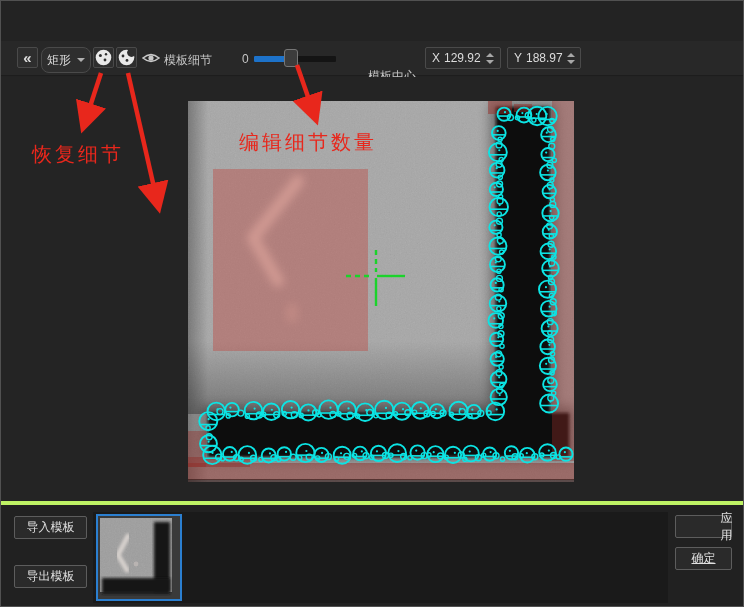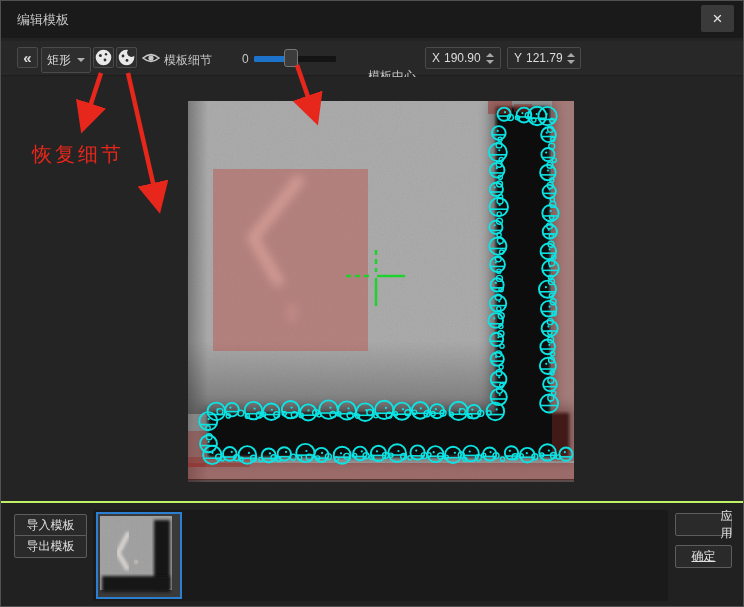--- a/index.html
+++ b/index.html
@@ -13,21 +13,21 @@
   .titlebar{position:absolute;left:0;top:0;width:100%;height:37px;background:#1a1a1a;}
   .title{position:absolute;left:16px;top:10px;font-size:13px;color:#c9c9c9;}
   .close-btn{position:absolute;right:9px;top:4px;width:33px;height:27px;background:#3a3a3a;
     border:none;border-radius:2px;color:#e8e8e8;font-size:17px;line-height:25px;text-align:center;padding:0;cursor:pointer;}
   
   .toolbar{position:absolute;left:0;top:40px;width:100%;height:35px;background:#282828;border-bottom:1px solid #1d1d1d;}
   .tb-btn{position:absolute;background:#2e2e2e;border:1px solid #4a4a4a;border-radius:2px;
     display:flex;align-items:center;justify-content:center;padding:0;cursor:pointer;color:#dcdcdc;}
   .tb-collapse{left:16px;top:6px;width:21px;height:21px;font-size:15px;font-weight:bold;}
   .dropdown{position:absolute;left:40px;top:6px;width:50px;height:21px;background:#2e2e2e;border:1px solid #4a4a4a;
-    border-radius:2px;display:flex;align-items:center;padding:12px 5px;font-size:12px;color:#dcdcdc;cursor:pointer;}
+    border-radius:8px;display:flex;align-items:center;padding:12px 5px;font-size:12px;color:#dcdcdc;cursor:pointer;}
   .dd-chev{margin-left:auto;width:0;height:0;border-left:4px solid transparent;border-right:4px solid transparent;border-top:4px solid #b0b0b0;}
   .tb-restore{left:92px;top:6px;width:21px;height:21px;}
   .tb-delete{left:115px;top:6px;width:21px;height:21px;}
   .tb-eye{left:140px;top:9px;width:20px;height:16px;background:none;border:none;display:flex;align-items:center;justify-content:center;cursor:pointer;}
   .tb-label{position:absolute;top:11px;font-size:12px;color:#c6c6c6;white-space:nowrap;}
   .lbl-detail{left:163px;}
   .num-min{left:241px;}
   .num-max{left:345px;margin-top:41px;}
   .lbl-center{left:367px;margin-top:16px;}
   .slider{position:absolute;left:253px;top:14px;width:82px;height:8px;cursor:pointer;}
@@ -49,41 +49,37 @@
   .ann-restore{left:31px;top:140px;}
   .ann-delete{left:103px;top:226px;}
   .ann-edit{left:238px;top:128px;}
   .arrows{position:absolute;left:0;top:0;width:744px;height:607px;pointer-events:none;z-index:5;}
   
   .mk-big{fill:none;stroke:var(--mk,#0ce4e4);stroke-width:1.9px;}
   .mk-chord{stroke:var(--mk,#0ce4e4);stroke-width:1.6px;}
   .mk-dot{fill:var(--mk,#0ce4e4);}
   .mk-sm{fill:none;stroke:var(--mk,#0ce4e4);stroke-width:1.4px;}
   
-  .bottombar{position:absolute;left:0;top:500px;width:100%;height:106px;background:#212121;border-top:2px solid #bef264;}
+  .bottombar{position:absolute;left:0;top:500px;width:100%;height:106px;background:#212121;border-top:4px solid #bef264;}
   .btn{position:absolute;background:#2a2a2a;border:1px solid #5d5d5d;border-radius:2px;color:#e0e0e0;
     font-size:12px;display:flex;align-items:center;justify-content:center;cursor:pointer;padding:0;
     font-family:"Liberation Sans","DejaVu Sans",sans-serif;}
   .btn-import{left:13px;top:11px;width:73px;height:23px;}
-  .btn-export{left:13px;top:32px;width:73px;height:23px;}
+  .btn-export{left:13px;top:60px;width:73px;height:23px;}
   .btn-apply{left:674px;top:10px;width:57px;height:23px;padding-left:46px;}
   .btn-ok{left:674px;top:42px;width:57px;height:23px;text-decoration:underline;}
   .thumb-panel{position:absolute;left:92px;top:7px;width:575px;height:91px;background:#1a1a1a;}
   .thumb-item{position:absolute;left:3px;top:2px;width:86px;height:87px;border:2px solid #2b7fd0;cursor:pointer;}
   .thumb-item svg{display:block;}
 </style>
 </head>
 <body>
 
 <div class="window">
 
-  <div class="titlebar">
-    <span class="title">编辑模板</span>
-    <button class="close-btn"><span>×</span></button>
-  </div>
 
   <div class="toolbar">
     <button class="tb-btn tb-collapse">
         <span>«</span>
       </button>
 
     <div class="dropdown">
       <span>矩形</span>
       <span class="dd-chev"></span>
     </div>
@@ -121,30 +117,30 @@
         <div class="fill" style="width: 45%;"></div>
       </div>
       <div class="thumb" style="left: calc(45% - 7px);"></div>
     </div>
 
     <span class="tb-label num-max">10</span>
     <span class="tb-label lbl-center">模板中心</span>
 
     <div class="spin spin-x">
       <span>X</span>
-      <span>190.90</span>
+      <span>129.92</span>
       <span class="spin-arrows">
         <span class="spin-up"></span>
         <span class="spin-down"></span>
       </span>
     </div>
 
     <div class="spin spin-y">
       <span>Y</span>
-      <span>121.79</span>
+      <span>188.97</span>
       <span class="spin-arrows">
         <span class="spin-up"></span>
         <span class="spin-down"></span>
       </span>
     </div>
   </div>
 
   <div class="main-bg"></div>
 
   <svg class="scene" viewBox="0 0 386 381">
@@ -556,20 +552,21 @@
         <circle cx="20.61288691440859" cy="340.7275038354164" r="1.1" class="mk-dot"></circle>
         <circle cx="21.153809482643556" cy="335.80042280995985" r="3" class="mk-sm"></circle>
         <circle cx="20.052904968272195" cy="326.8935592402202" r="2.1" class="mk-sm"></circle>
         <circle cx="20.268377156549832" cy="320.1638130767824" r="9.03780596232682" class="mk-big"></circle>
         <line x1="12.286982150556975" y1="323.5452557224868" x2="28.24977216254269" y2="323.5452557224868" class="mk-chord"></line>
         <circle cx="20.60258118397178" cy="318.1638130767824" r="1.1" class="mk-dot"></circle>
       </g>
   </svg>
 
   <div class="ann ann-restore">恢复细节</div>
+  <div class="ann ann-edit">编辑细节数量</div>
 
   <svg class="arrows" viewBox="0 0 744 607">
     <defs>
       <marker id="ah" markerWidth="7" markerHeight="7" refX="5" refY="3.5" orient="auto">
         <path d="M0,0 L7,3.5 L0,7 z" fill="#e8271c"></path>
       </marker>
     </defs>
     <line x1="100" y1="72" x2="83" y2="124" stroke="#e8271c" stroke-width="4.5" marker-end="url(#ah)"></line>
     <line x1="127" y1="72" x2="157" y2="204" stroke="#e8271c" stroke-width="4.5" marker-end="url(#ah)"></line>
     <line x1="296" y1="64" x2="314" y2="116" stroke="#e8271c" stroke-width="4.5" marker-end="url(#ah)"></line>

